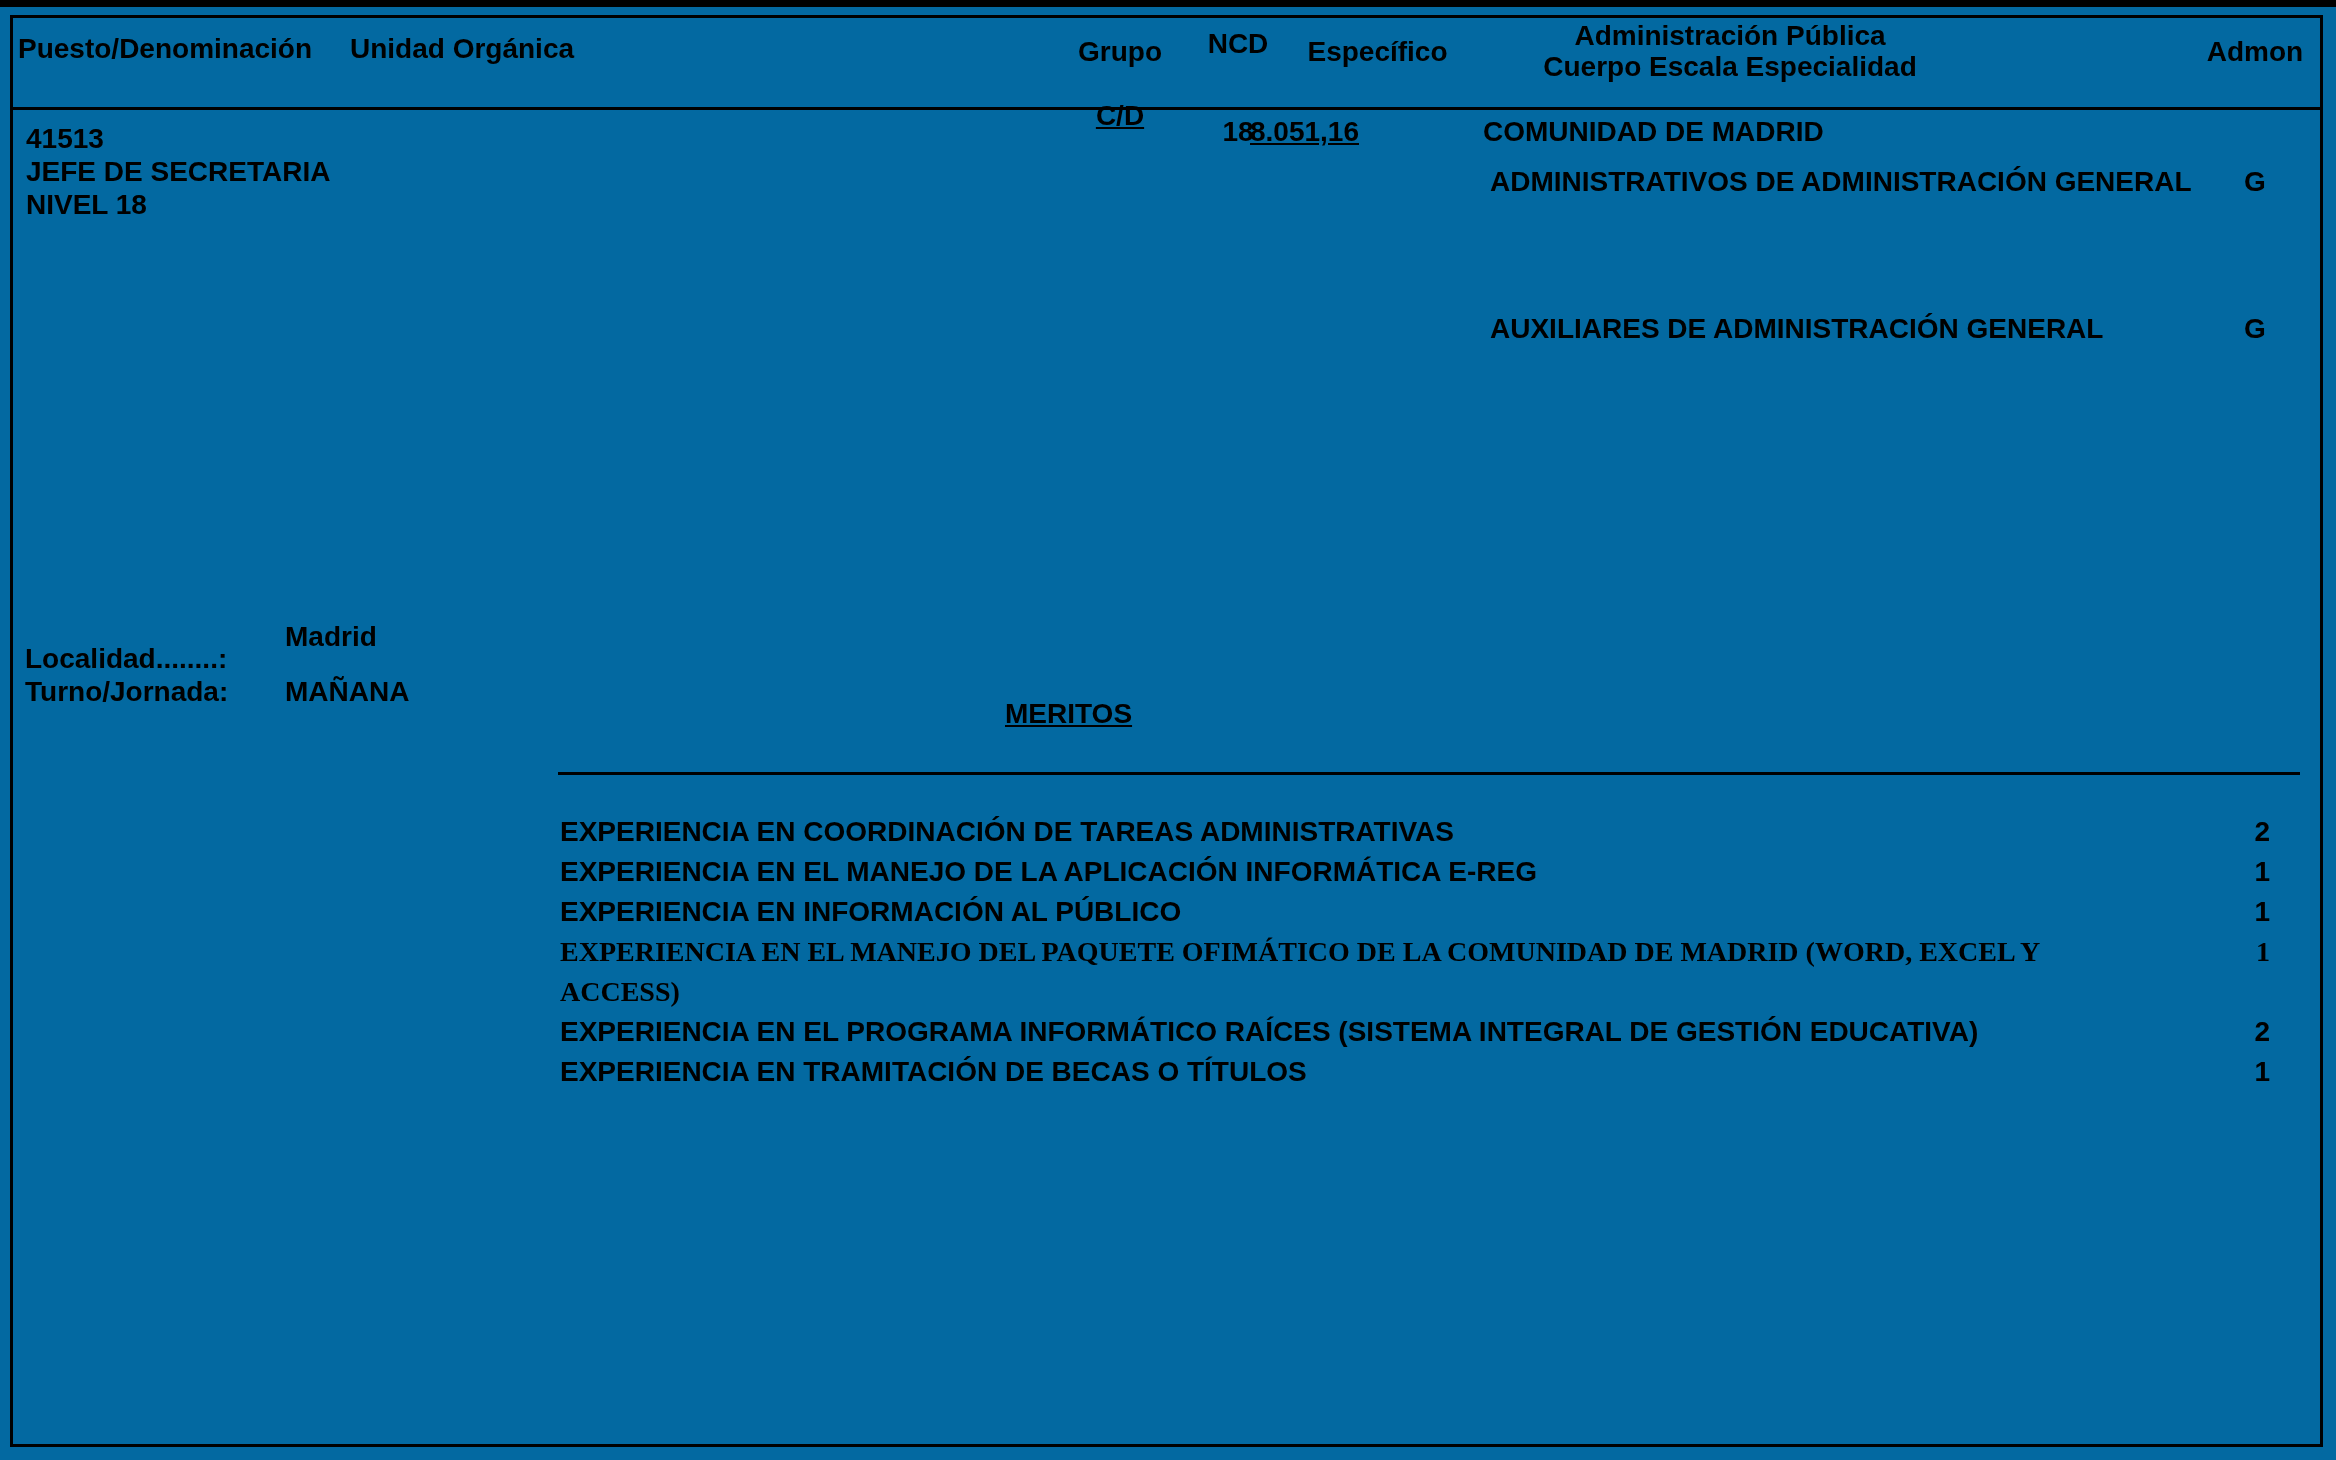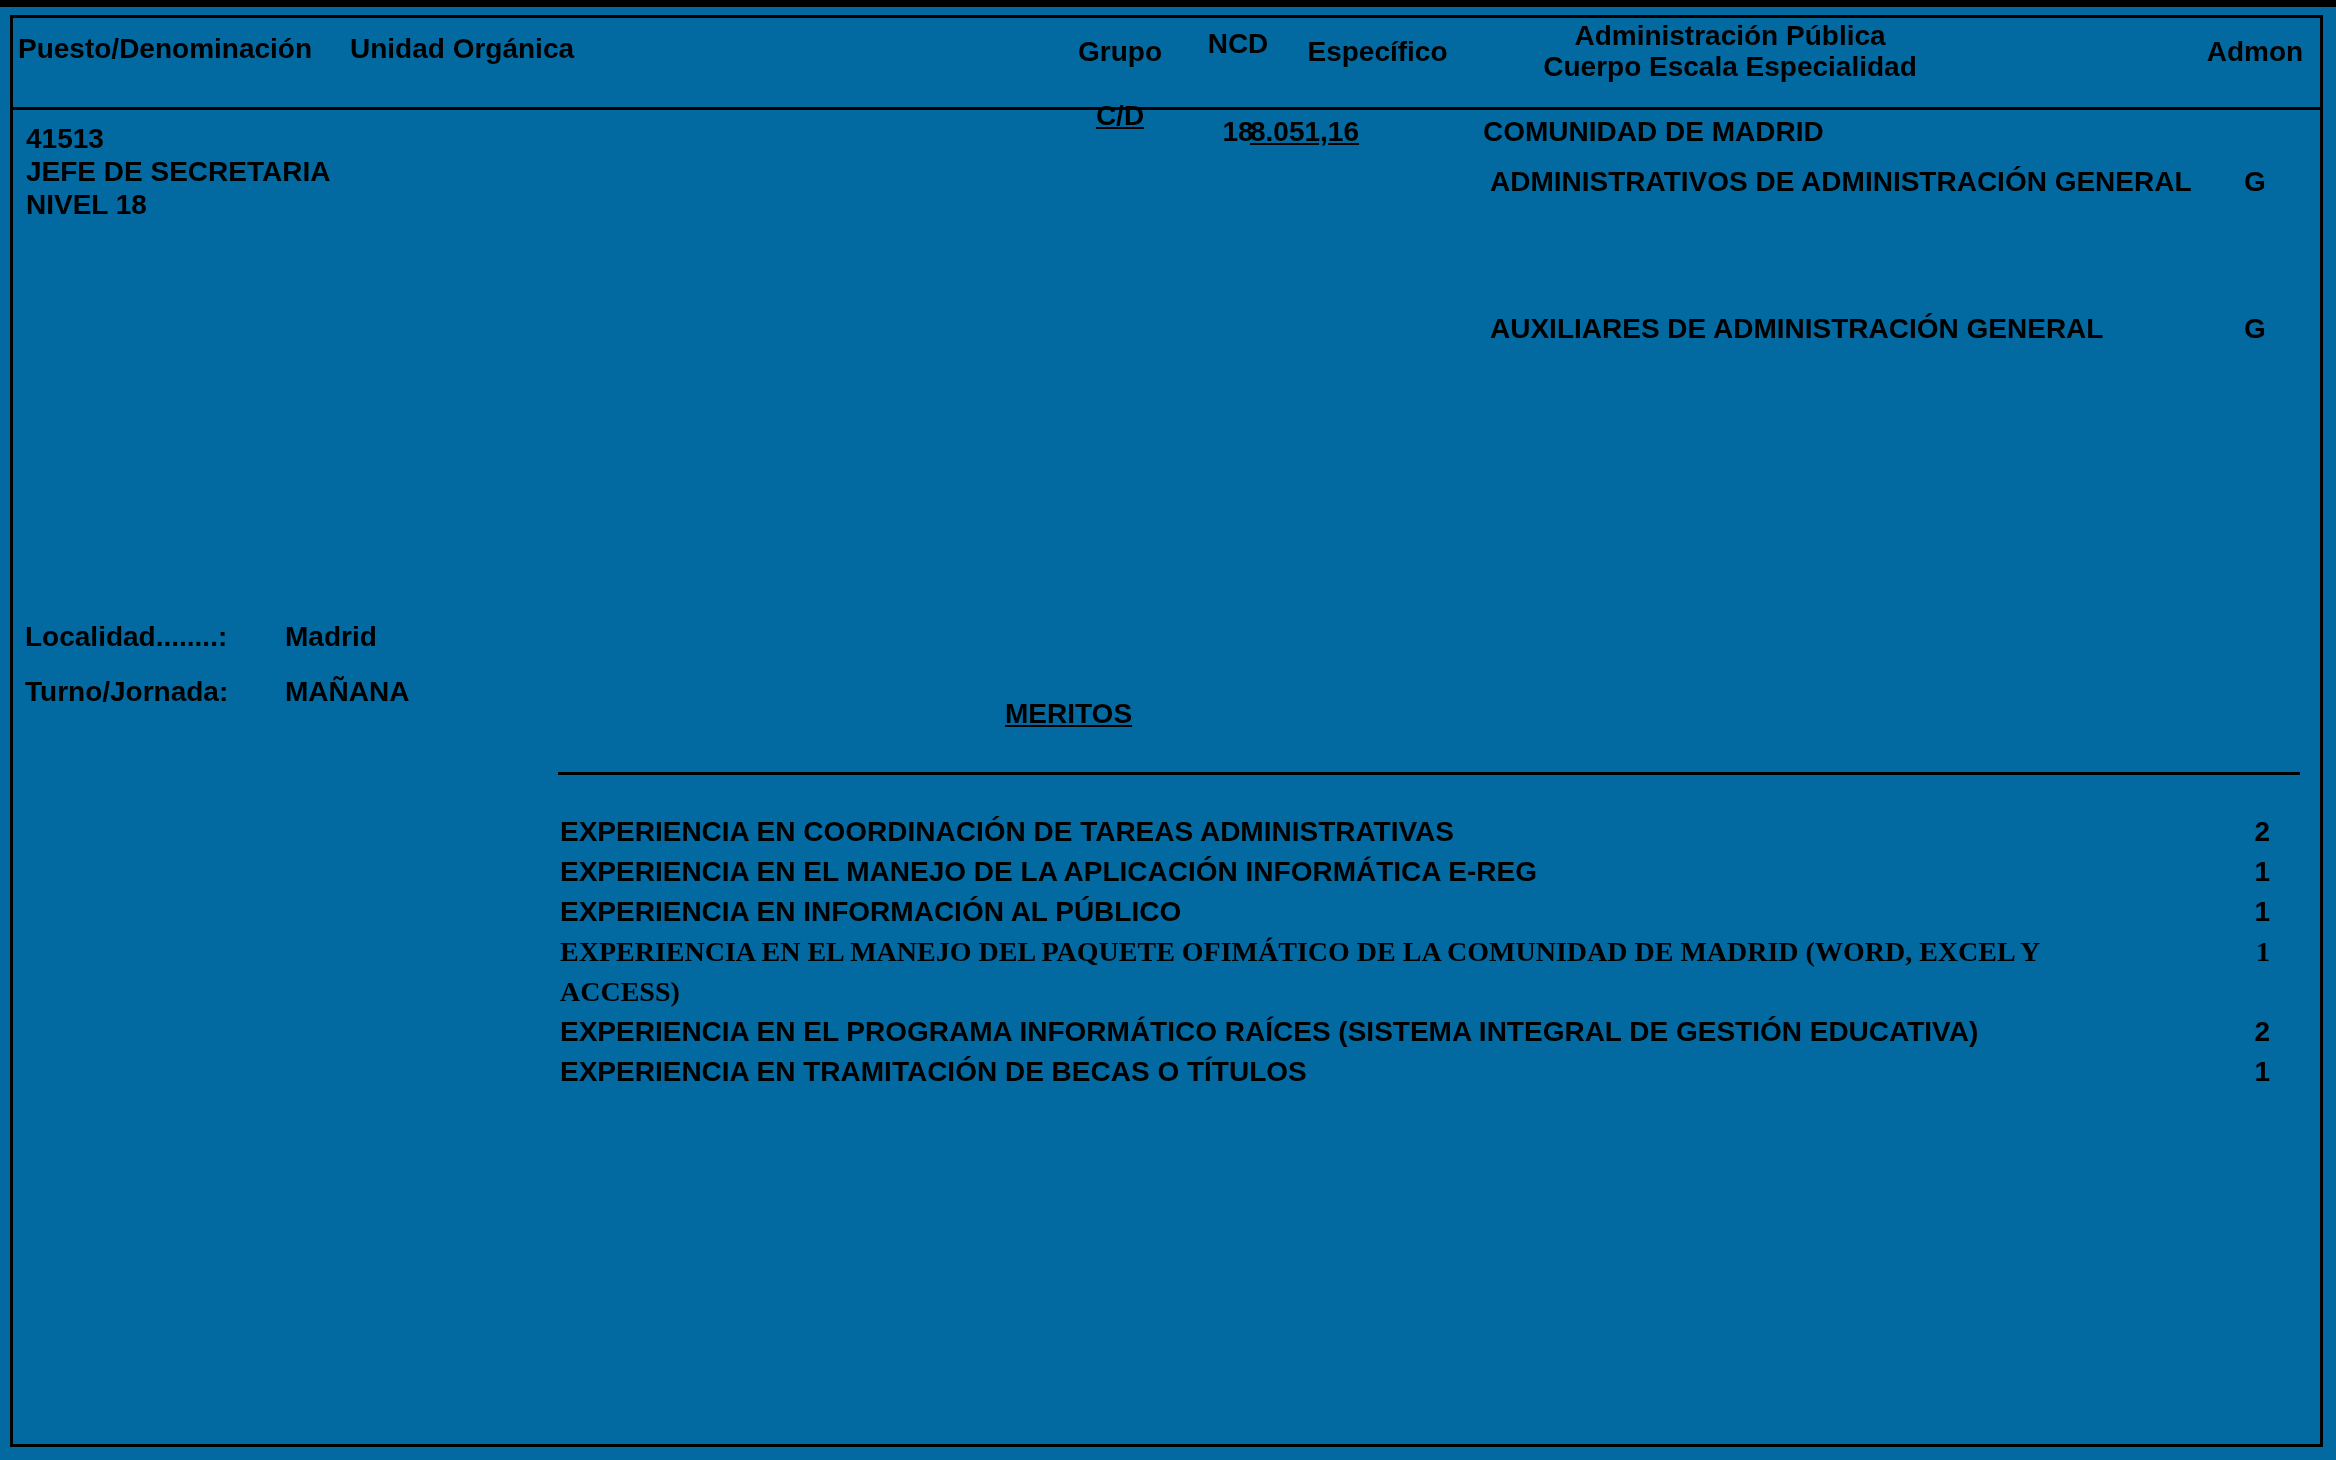--- a/index.html
+++ b/index.html
@@ -114,21 +114,21 @@
   <div class="abs center" style="left:1227px; top:116px; width:155px;text-decoration:underline;">8.051,16</div>
 
   <div class="abs" style="left:1483px; top:116px;">COMUNIDAD DE MADRID</div>
 
   <div class="abs" style="left:1490px; top:166px;">ADMINISTRATIVOS DE ADMINISTRACIÓN GENERAL</div>
   <div class="abs center" style="left:2230px; top:166px; width:50px;">G</div>
 
   <div class="abs" style="left:1490px; top:313px;">AUXILIARES DE ADMINISTRACIÓN GENERAL</div>
   <div class="abs center" style="left:2230px; top:313px; width:50px;">G</div>
 
-  <div class="abs" style="left:25px; top:621px;">Localidad........:</div>
+  <div class="abs" style="left:25px; top:643px;">Localidad........:</div>
   <div class="abs" style="left:285px; top:621px;">Madrid</div>
   <div class="abs" style="left:25px; top:676px;">Turno/Jornada:</div>
   <div class="abs" style="left:285px; top:676px;">MAÑANA</div>
 
   <div class="abs" style="left:1005px; top:698px;text-decoration:underline;">MERITOS</div>
   <div class="meritos-rule"></div>
 
   <div class="merit-row" style="top:812px;">
     <span class="merit-label">EXPERIENCIA EN COORDINACIÓN DE TAREAS ADMINISTRATIVAS</span>
     <span class="merit-value">2</span>

